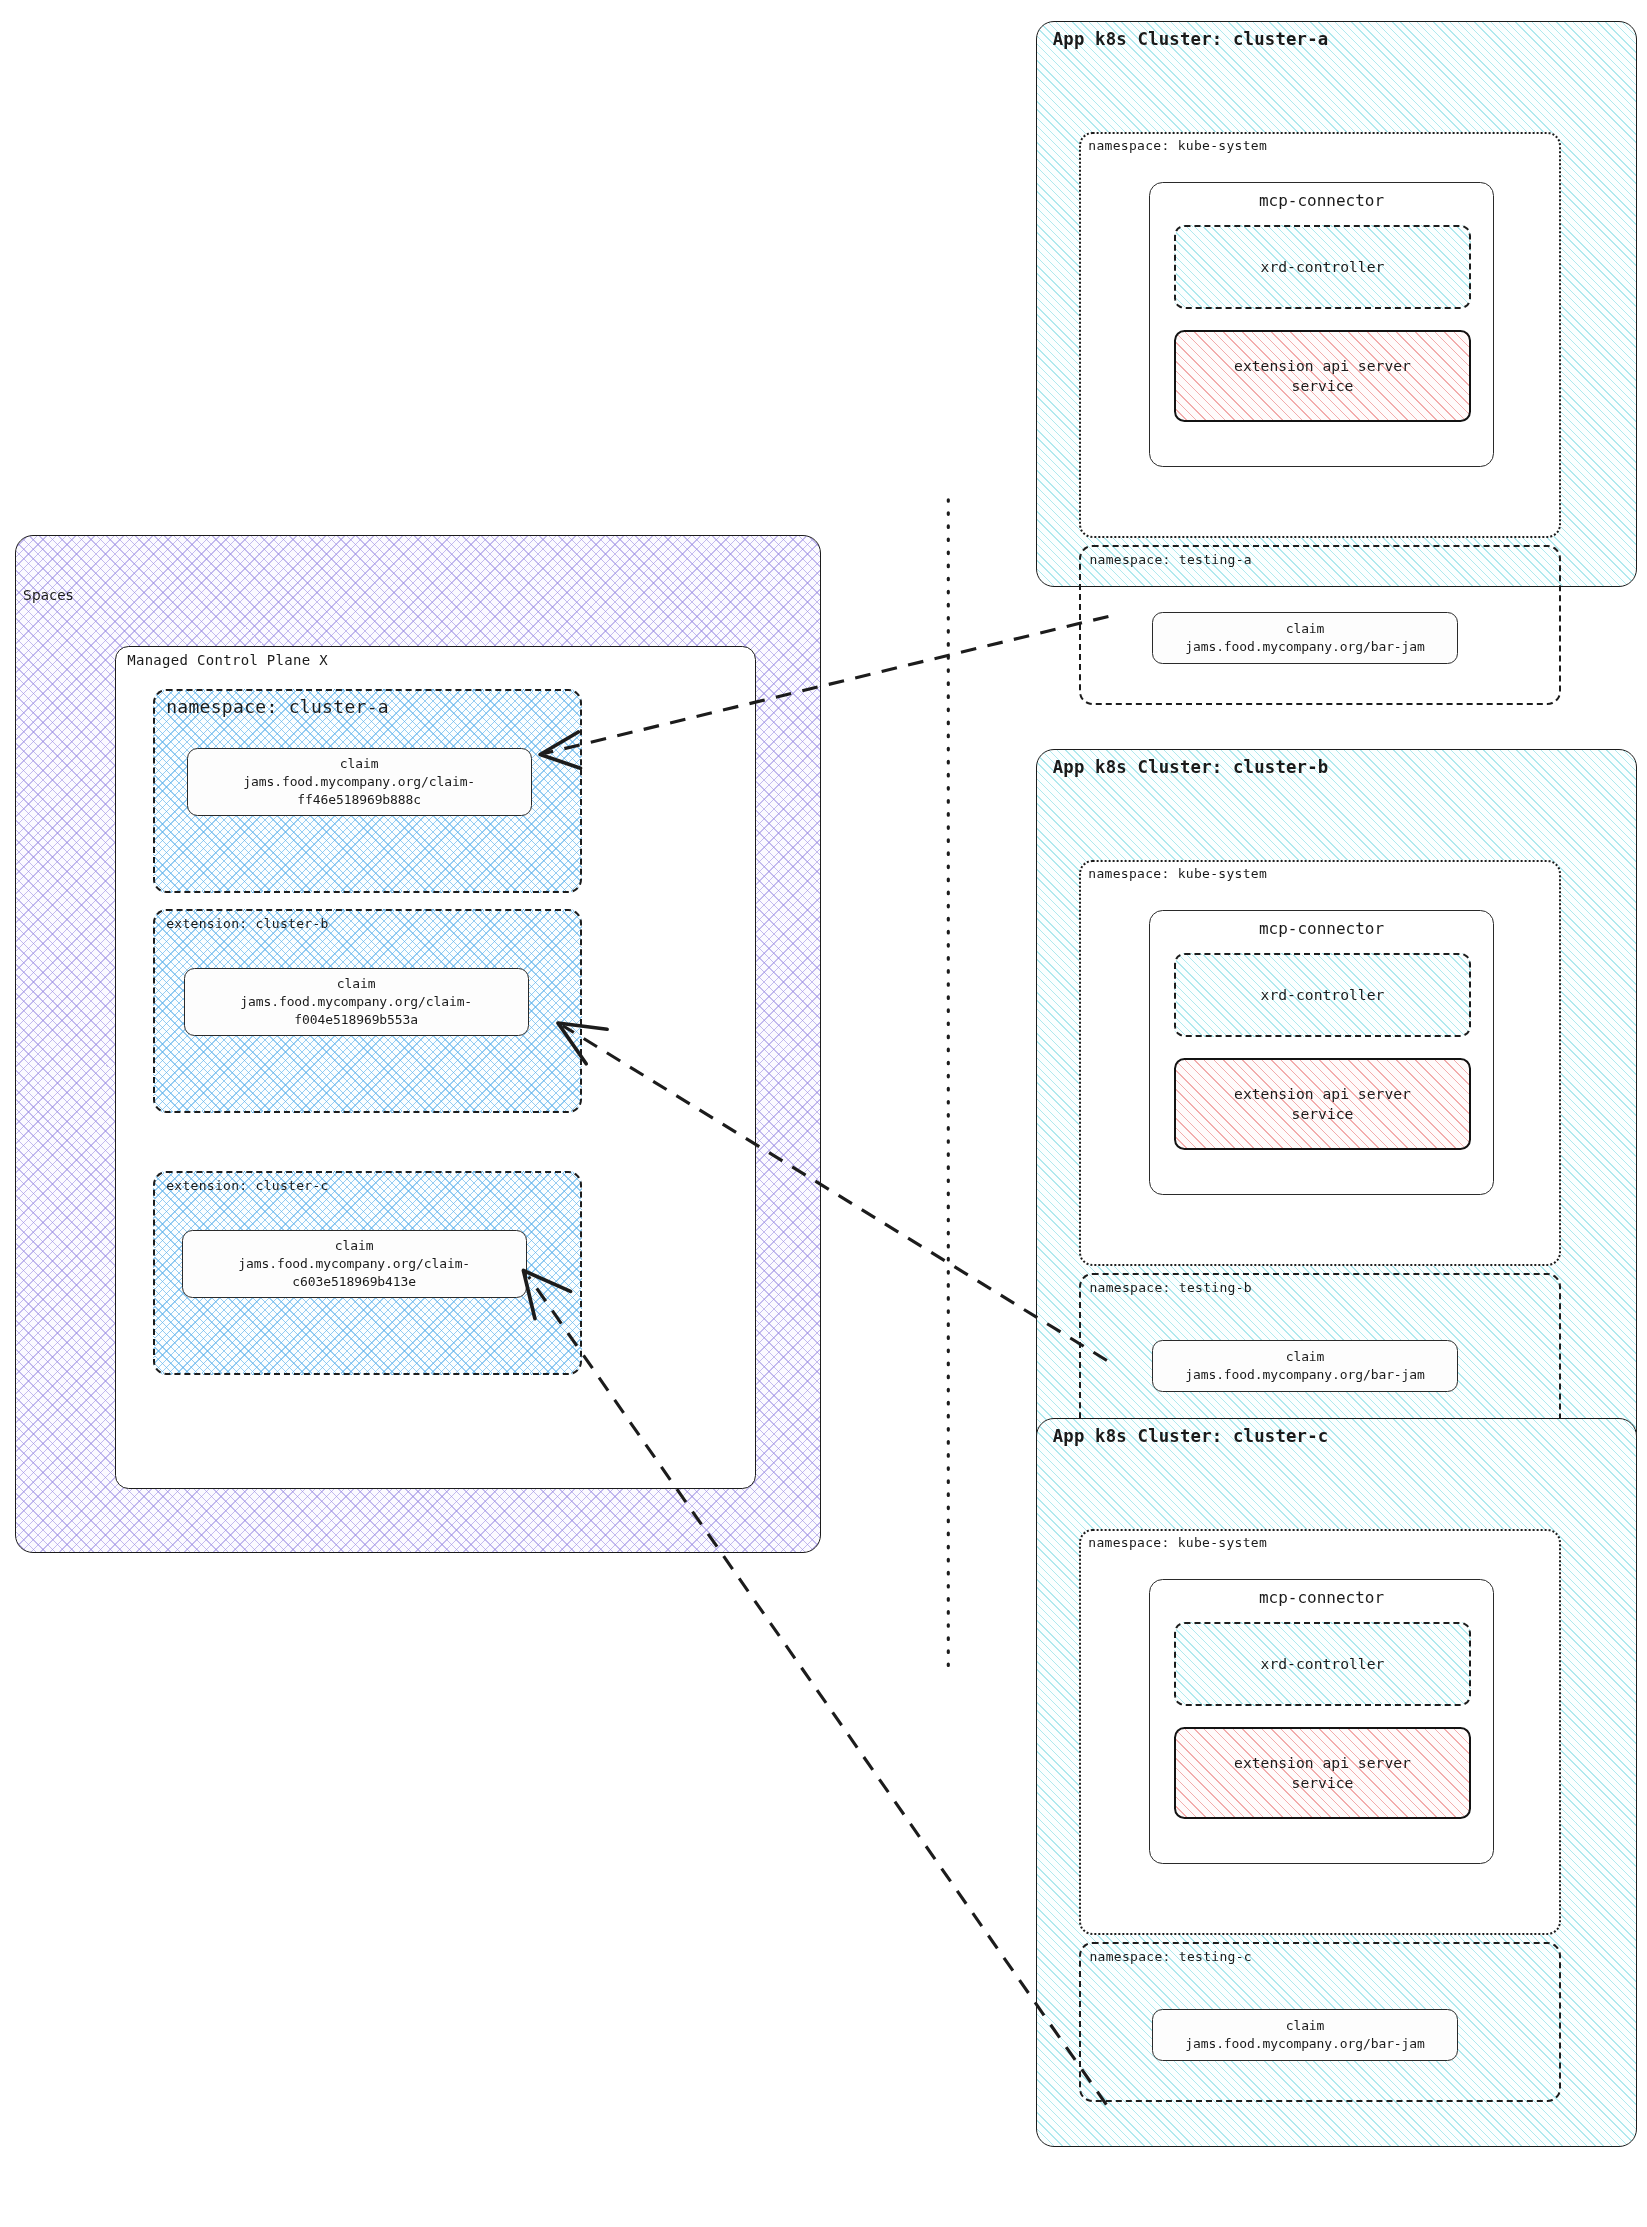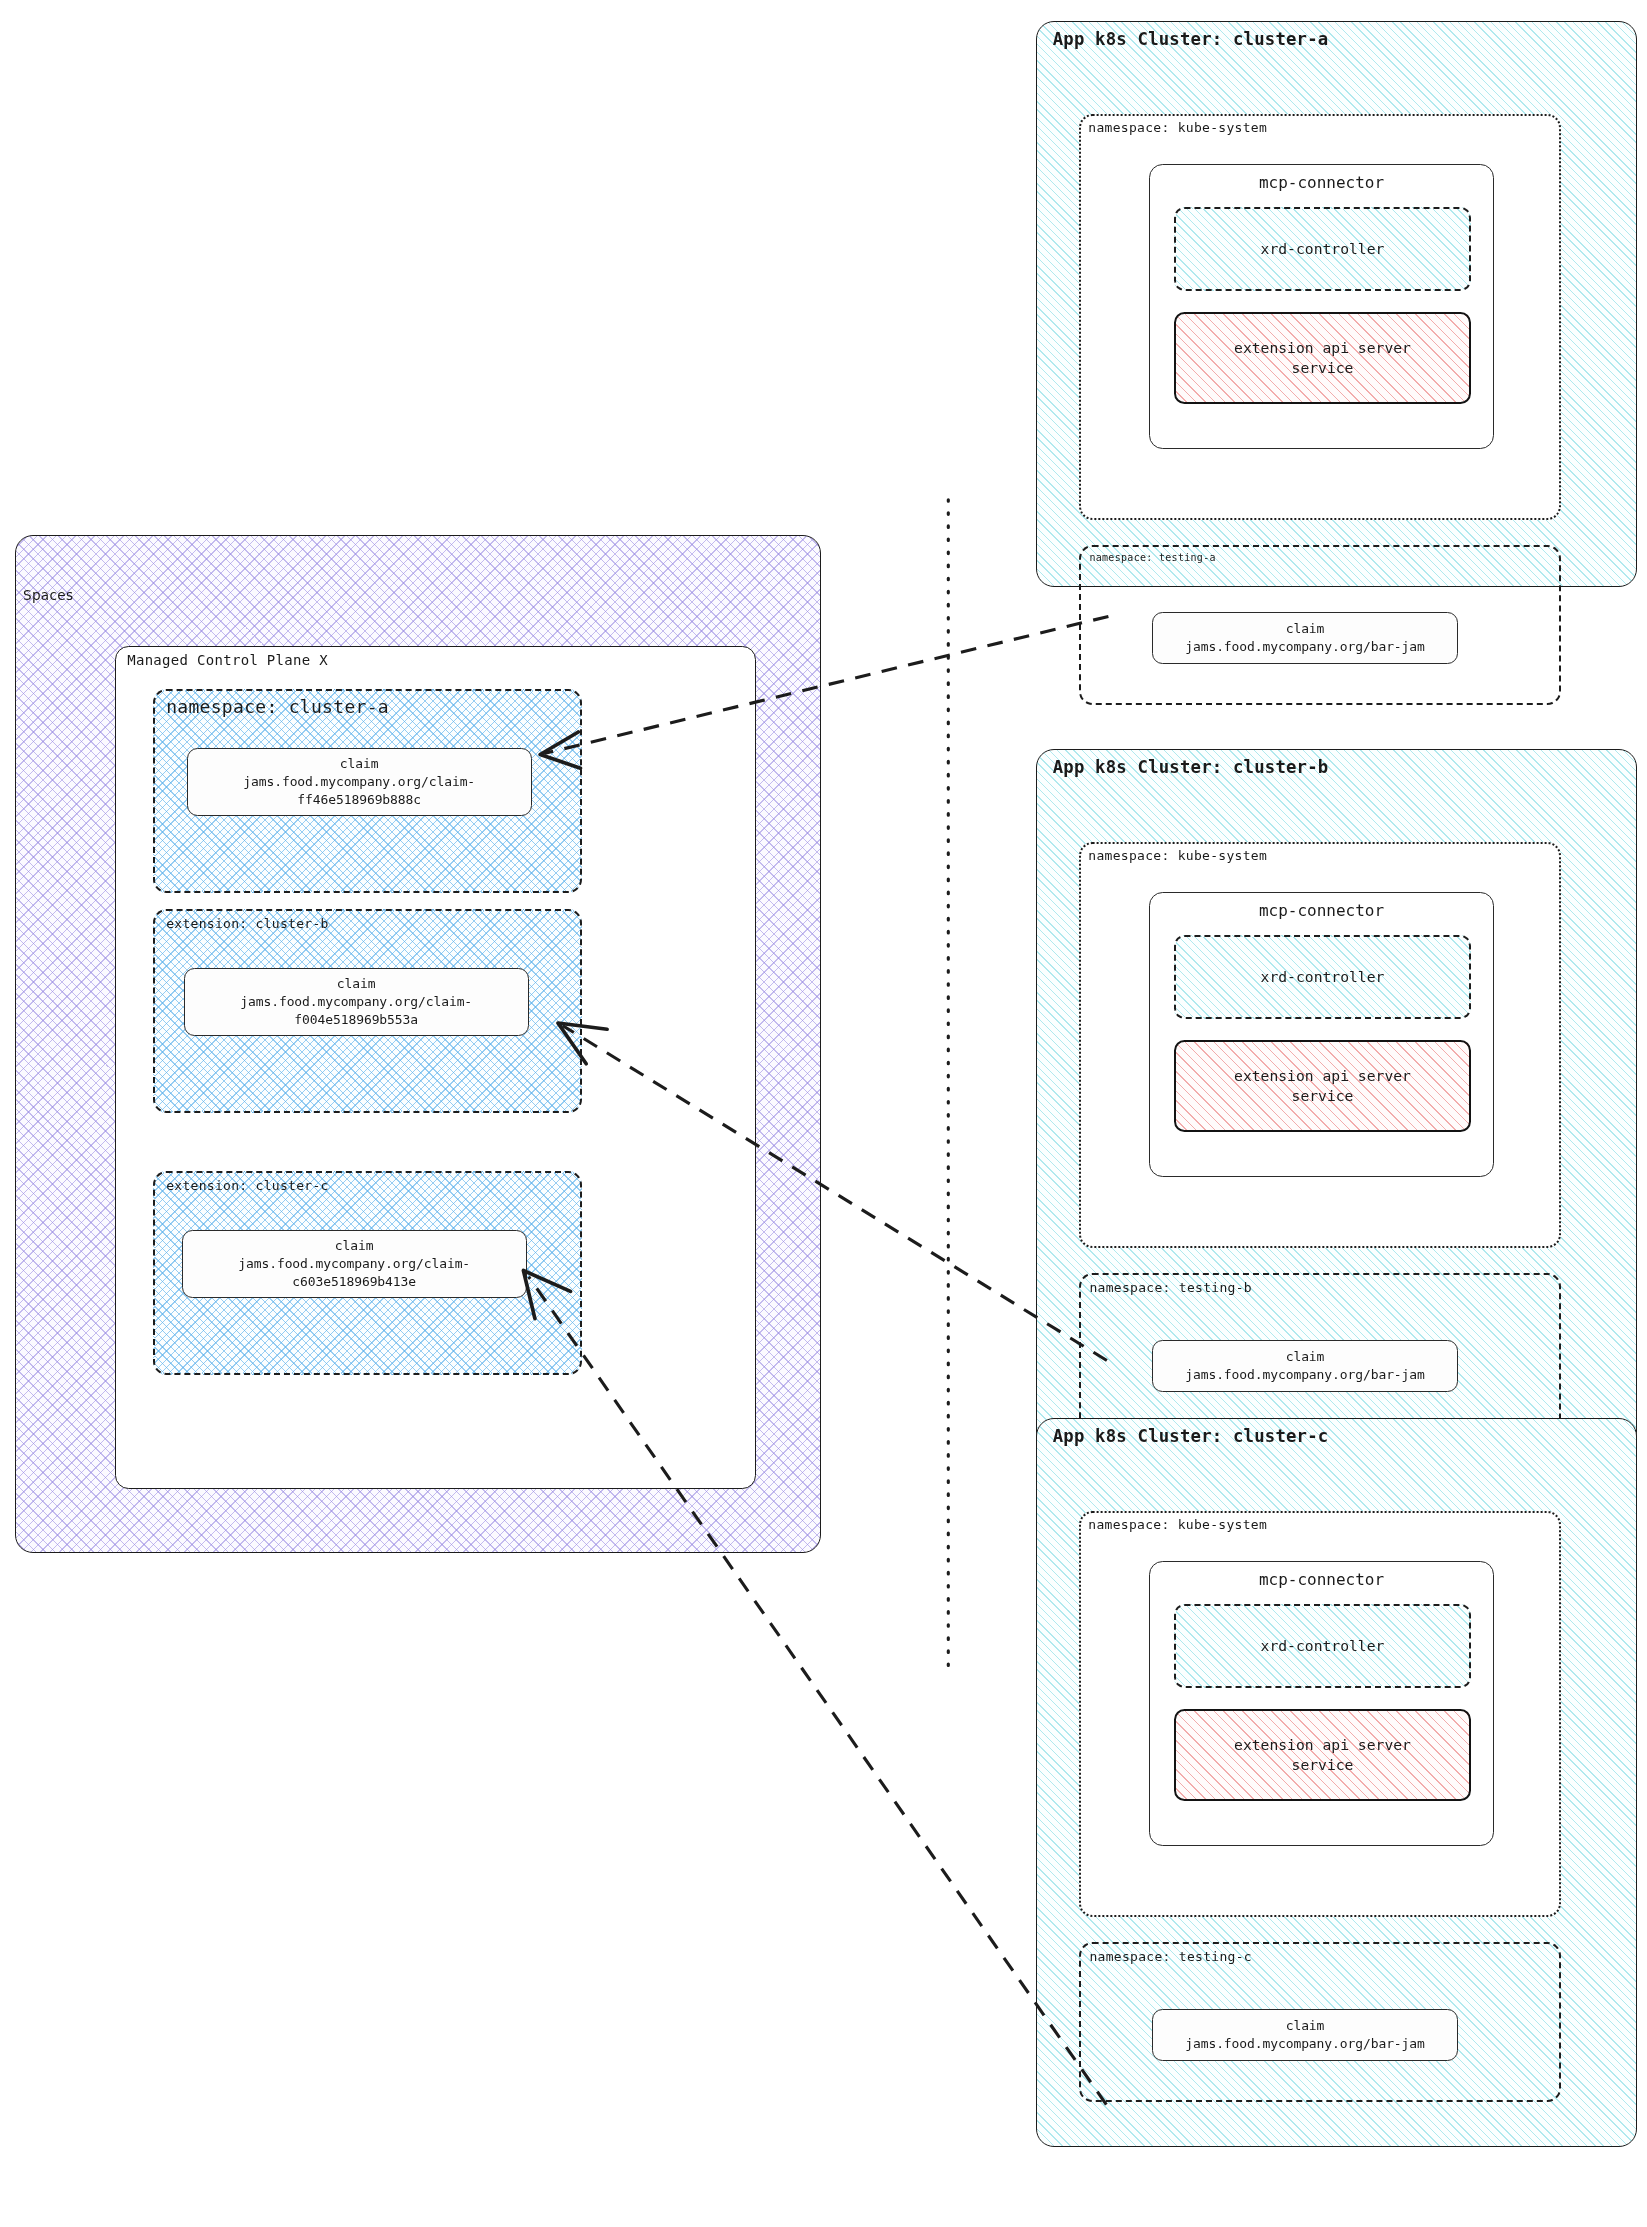--- a/index.html
+++ b/index.html
@@ -38,21 +38,21 @@
     background-color:#fffbfb;
     background-image:
       repeating-linear-gradient(45deg, rgba(234,120,120,.60) 0 1px, rgba(0,0,0,0) 1px 6.8px);
   }
 
   
   .b-solid{border:1.6px solid #1c1c1c;}
   .b-solid-thin{border:1.3px solid #2a2a2a;}
   .b-solid-thick{border:2.6px solid #131313;}
   .b-dashed{border:2.1px dashed #1c1c1c;}
-  .b-dotted{border:2.1px dotted #1c1c1c;}
+  .b-dotted{border:2.1px dotted #1c1c1c;margin-top:18px;}
   .r-lg{border-radius:18px;}
   .r-md{border-radius:13.6px;}
   .r-sm{border-radius:10.5px;}
 
   
   .corner-label{
     position:absolute;
     left:11.5px;
     top:5.2px;
     font-size:14px;
@@ -171,21 +171,21 @@
         </div>
 
         <div class="box hatch-pink b-solid-thick r-sm" style="left:24px;top:147px;width:297px;height:92px;">
           <div class="mid-label">extension api server
 service</div>
         </div>
       </div>
     </div>
 
     <div class="box b-dashed r-md" style="left:42px;top:523px;width:482px;height:160px;">
-      <div class="corner-label" style="font-size:10px;left:8.4px;top:5.2px;">namespace: testing-a</div>
+      <div class="corner-label" style="font-size:13px;left:8.4px;top:5.2px;">namespace: testing-a</div>
       <div class="box b-solid-thin r-sm claim-box" style="left:71px;top:65px;width:306px;height:52px;">
         <div class="claim-text"><span>claim</span><br><span>jams.food.mycompany.org/bar-jam</span></div>
       </div>
     </div>
   </div>
 
   <div class="box hatch-cyan b-solid r-lg" style="left:1036px;top:749px;width:601px;height:729px;">
     <div class="cluster-title">App k8s Cluster: cluster-b</div>
 
     <div class="box b-dotted r-md" style="left:42px;top:92px;width:482px;height:406px;background:#ffffff;">

